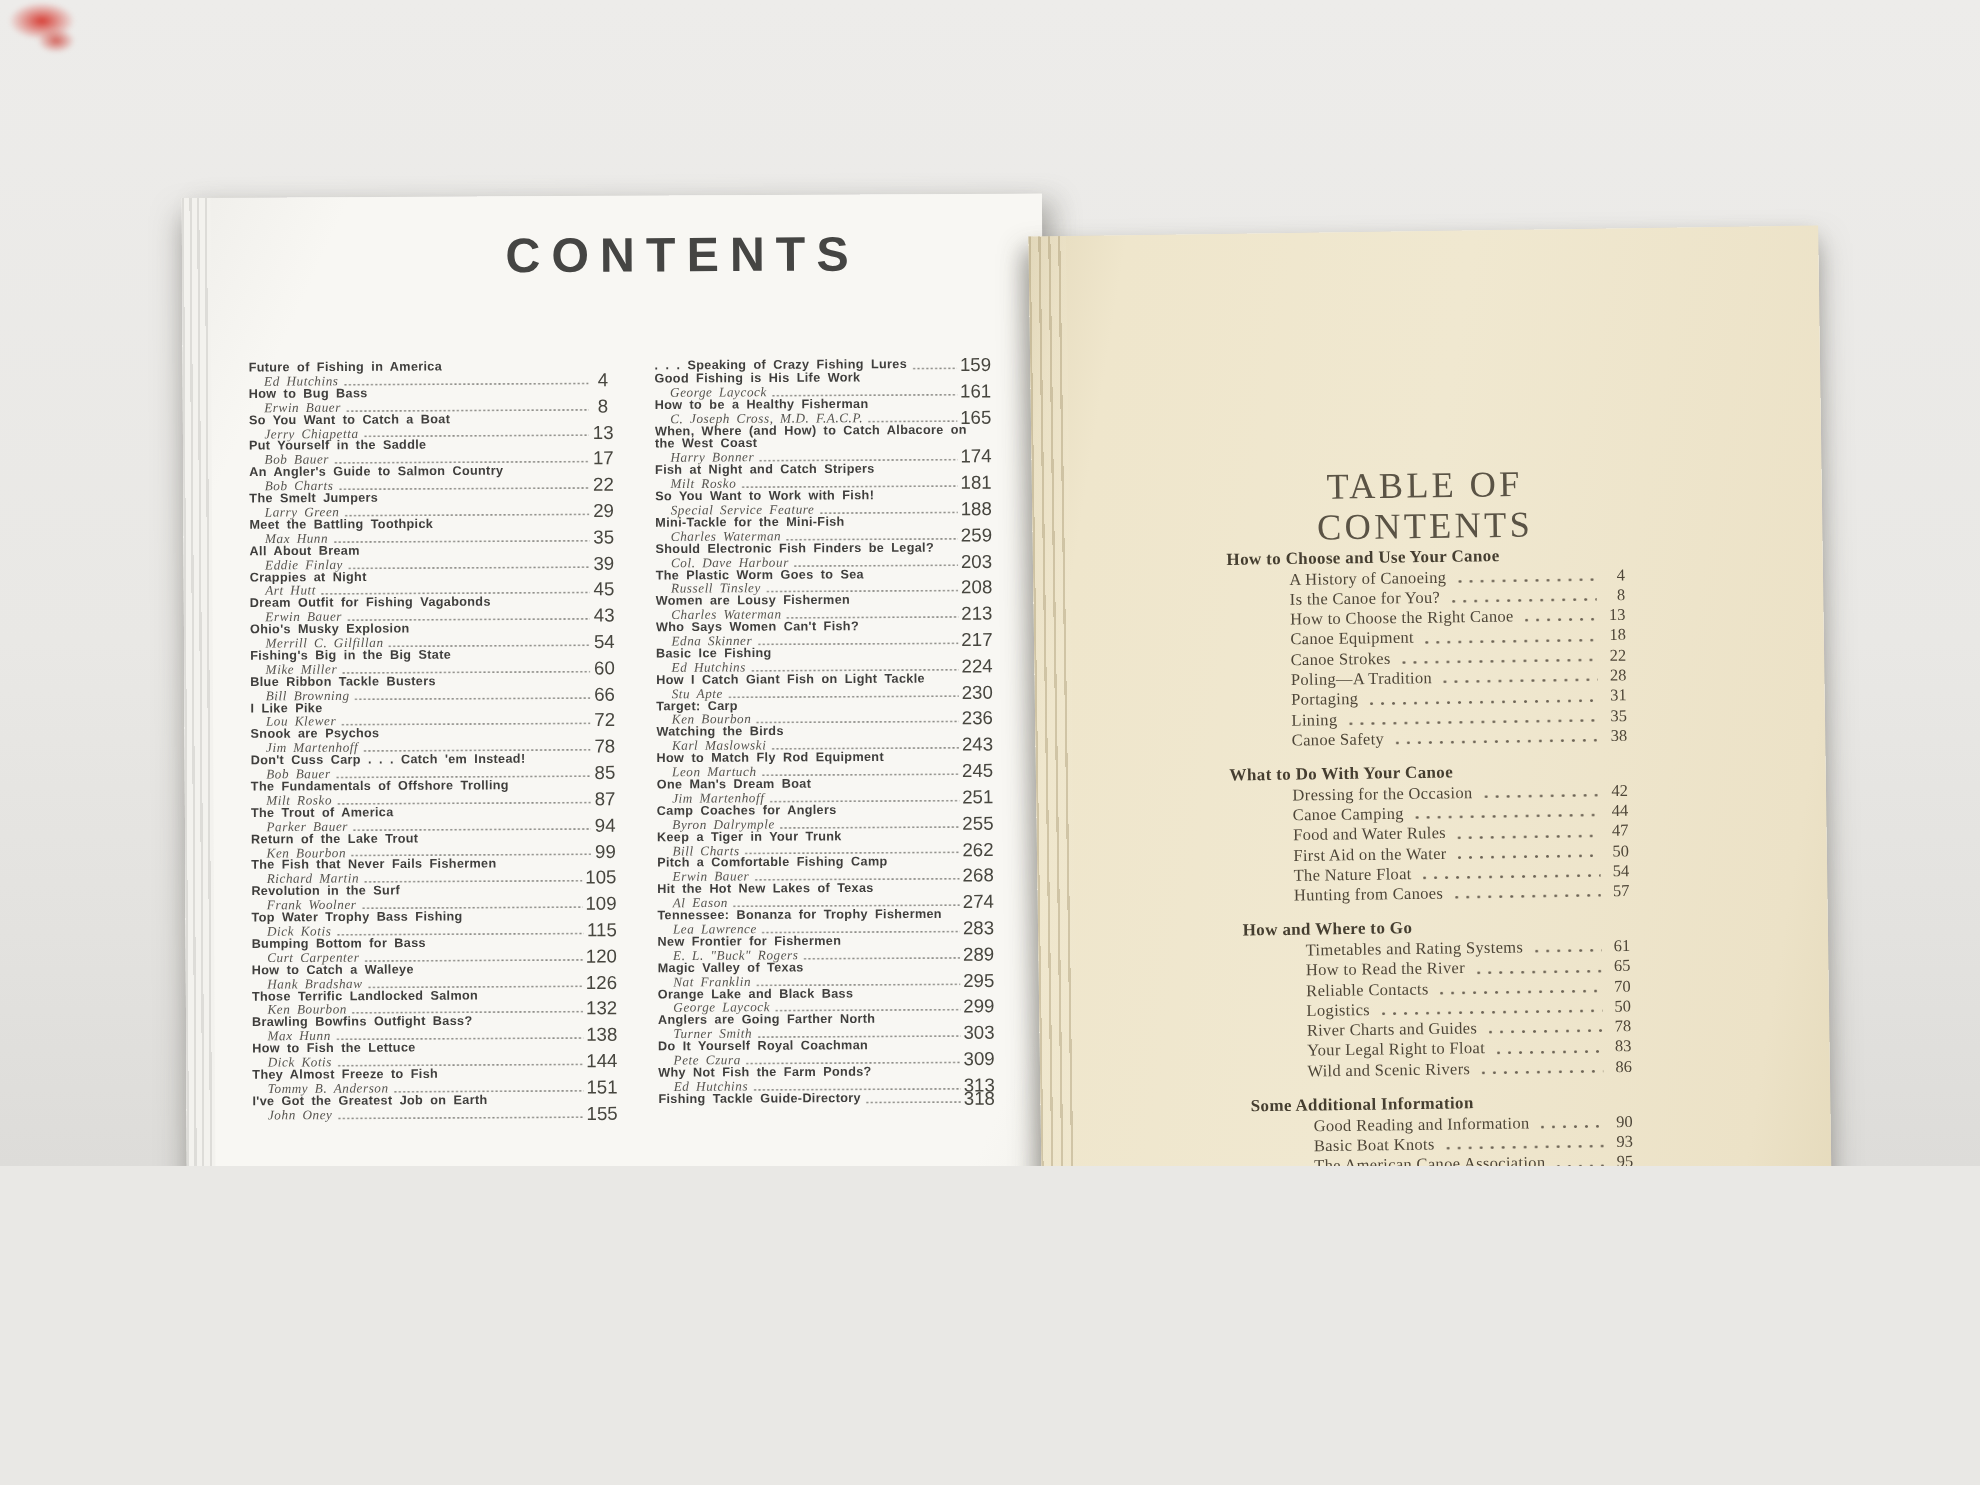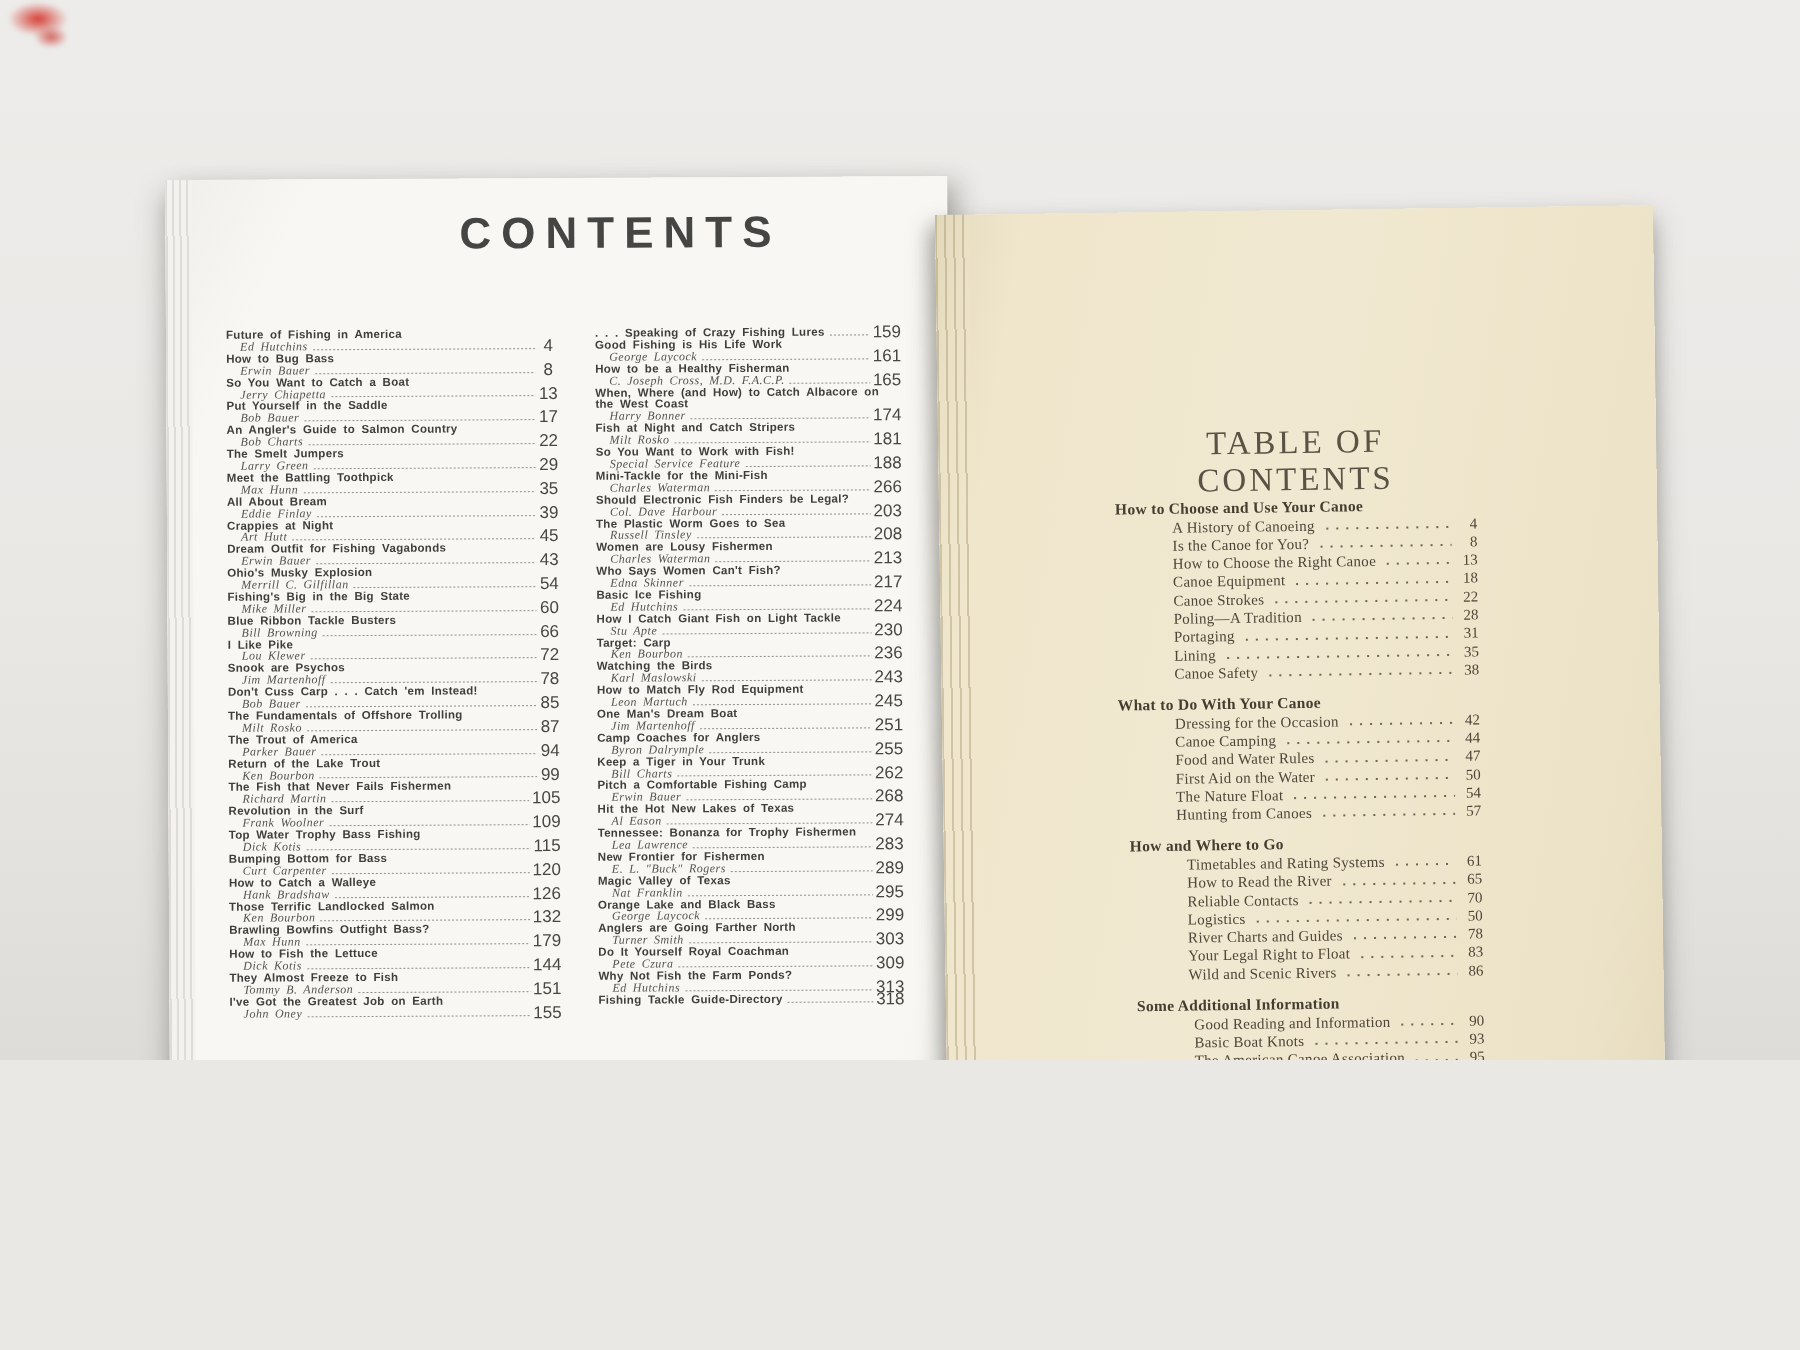--- a/index.html
+++ b/index.html
@@ -326,21 +326,21 @@
             <span class="pg">132</span>
           </div>
         </div>
         <div class="entry">
           <div class="line">
             <span class="t">Brawling Bowfins Outfight Bass?</span>
           </div>
           <div class="line">
             <span class="a">Max Hunn</span>
             <span class="lead"></span>
-            <span class="pg">179</span>
+            <span class="pg">138</span>
           </div>
         </div>
         <div class="entry">
           <div class="line">
             <span class="t">How to Fish the Lettuce</span>
           </div>
           <div class="line">
             <span class="a">Dick Kotis</span>
             <span class="lead"></span>
             <span class="pg">144</span>
@@ -425,21 +425,21 @@
             <span class="pg">188</span>
           </div>
         </div>
         <div class="entry">
           <div class="line">
             <span class="t">Mini-Tackle for the Mini-Fish</span>
           </div>
           <div class="line">
             <span class="a">Charles Waterman</span>
             <span class="lead"></span>
-            <span class="pg">266</span>
+            <span class="pg">259</span>
           </div>
         </div>
         <div class="entry">
           <div class="line">
             <span class="t">Should Electronic Fish Finders be Legal?</span>
           </div>
           <div class="line">
             <span class="a">Col. Dave Harbour</span>
             <span class="lead"></span>
             <span class="pg">203</span>

